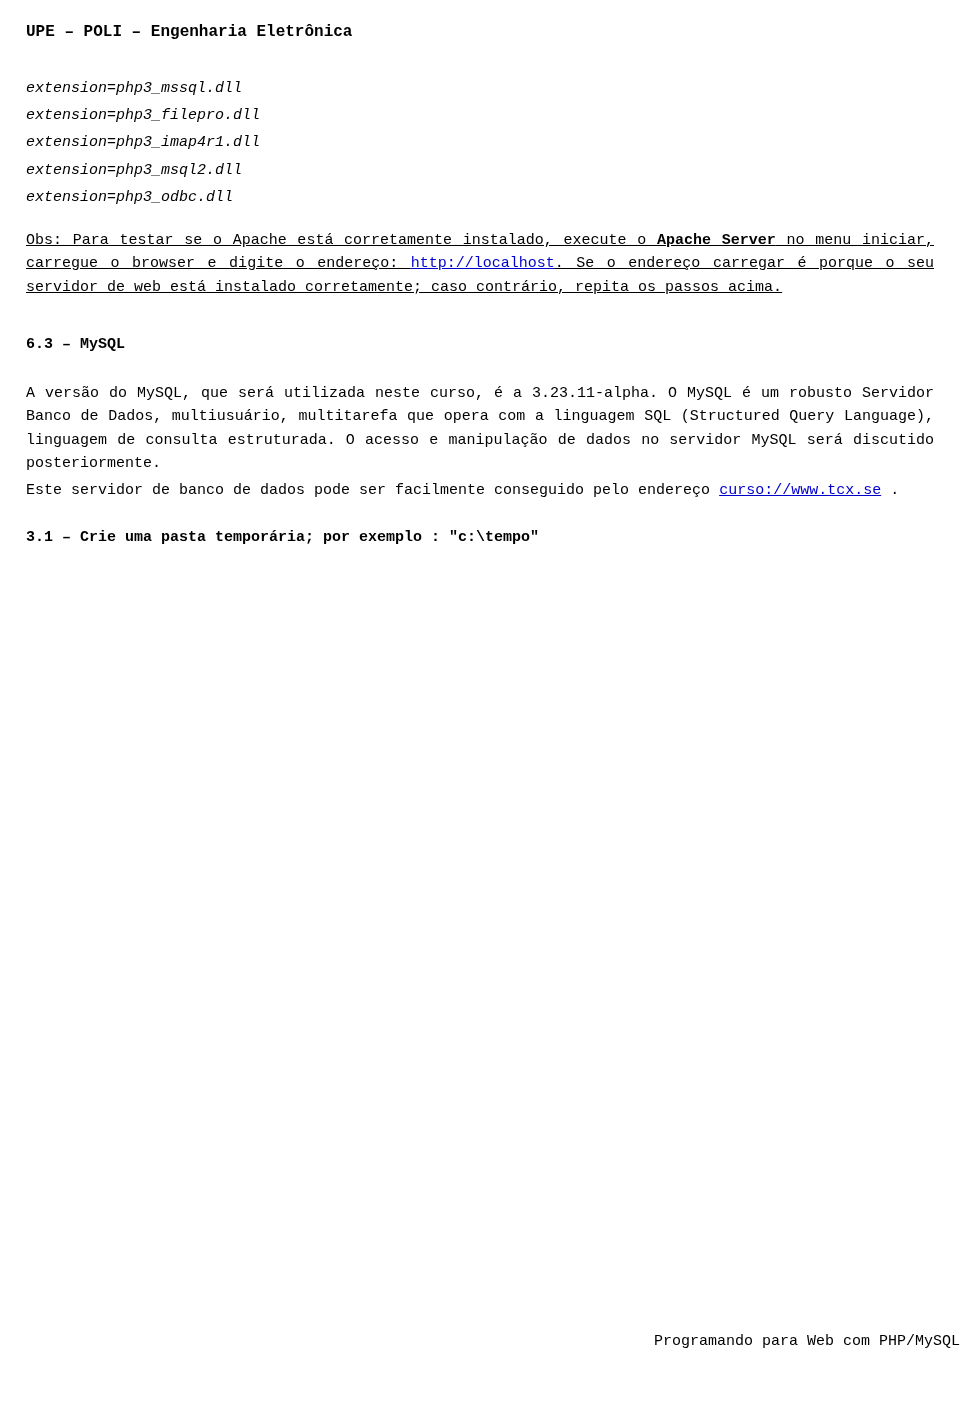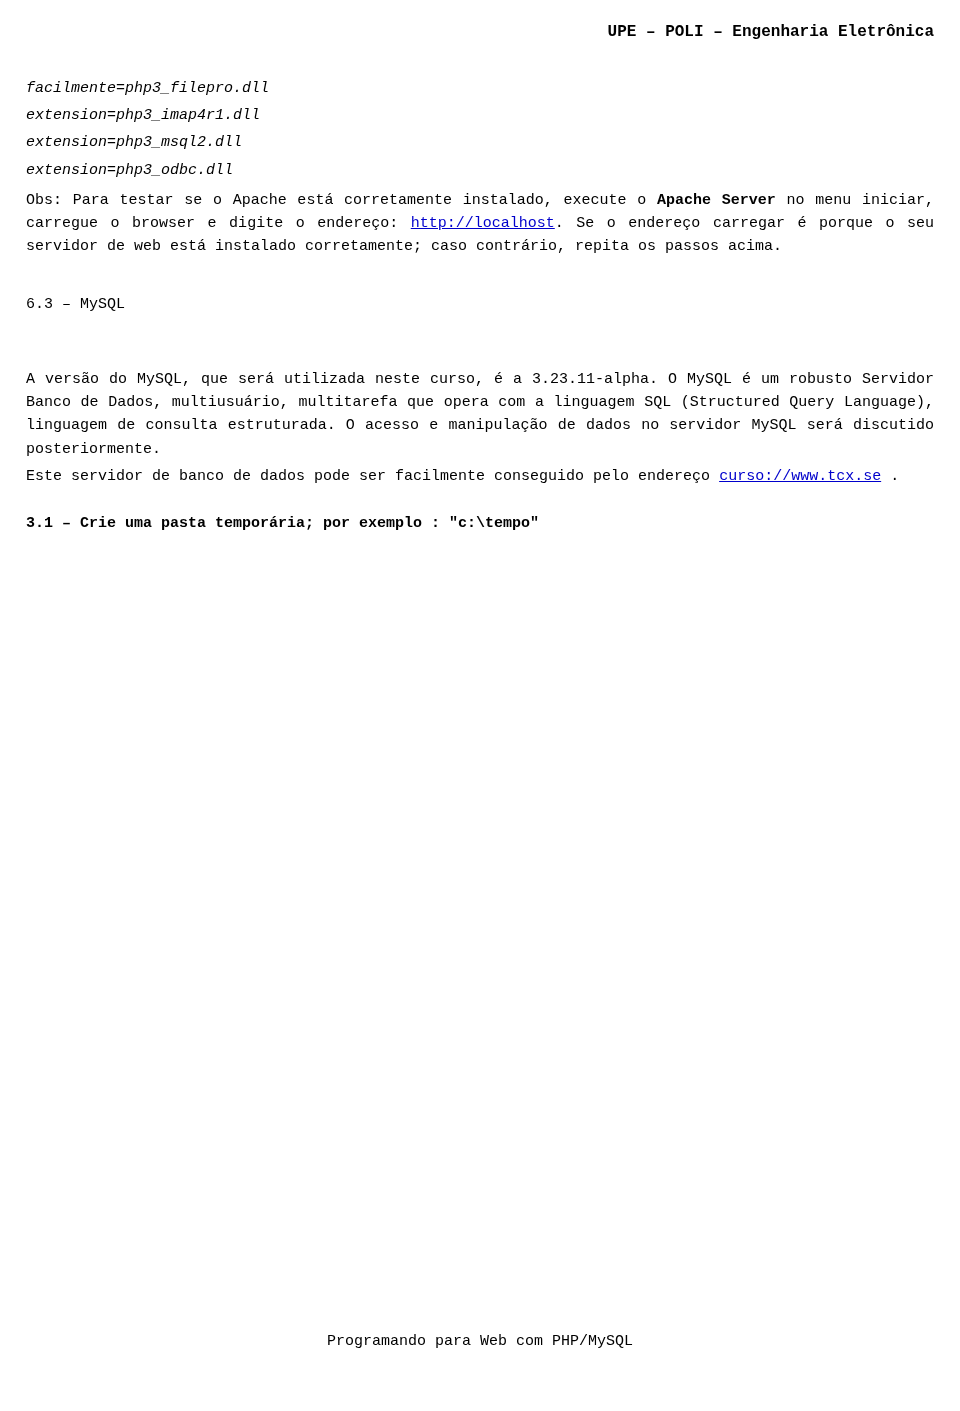--- a/index.html
+++ b/index.html
@@ -12,70 +12,72 @@
     color: #000000;
   }
   .page {
     width: 960px;
     min-height: 1411px;
     padding: 20px 26px 20px 26px;
     box-sizing: border-box;
     position: relative;
   }
   .header {
-    text-align: right;
+    text-align: left;
     font-weight: bold;
     font-size: 16px;
     margin-bottom: 32px;
   }
   .ext-list p {
     margin: 0 0 4px 0;
     font-style: italic;
   }
   .para {
     margin: 0 0 4px 0;
     text-align: justify;
   }
   .para.obs {
-    margin-top: 7px;
+    margin-top: 20px;
+    text-decoration: underline;
   }
   .bold { font-weight: bold; }
   a.link {
     color: #0000cc;
     text-decoration: underline;
   }
   .section-heading {
-    font-weight: normal;
+    font-weight: bold;
     margin-top: 34px;
-    margin-bottom: 52px;
+    margin-bottom: 26px;
   }
   .block {
     margin-top: 24px;
     font-weight: bold;
   }
   .footer {
     position: absolute;
     bottom: 58px;
     left: 0;
     width: 100%;
-    text-align: center;
+    text-align: right;
     font-size: 15px;
   }
 </style>
 </head>
 <body>
 
 <div class="page">
 
   <div class="header">
     <span>UPE – POLI – Engenharia Eletrônica</span>
   </div>
 
   <div class="ext-list">
-    <p>facilmente=php3_filepro.dll</p>
+    <p>extension=php3_mssql.dll</p>
+    <p>extension=php3_filepro.dll</p>
     <p>extension=php3_imap4r1.dll</p>
     <p>extension=php3_msql2.dll</p>
     <p>extension=php3_odbc.dll</p>
   </div>
 
   <p class="para obs">
     <span>Obs: Para testar se o Apache  está corretamente instalado, execute o </span><span class="bold">Apache Server</span><span> no menu iniciar, carregue o browser e digite o endereço: </span><a class="link" href="#">http://localhost</a><span>. Se o endereço carregar é porque o seu servidor de web está instalado corretamente; caso contrário, repita os passos acima.</span>
   </p>
 
   <div class="section-heading">6.3 – MySQL</div>

